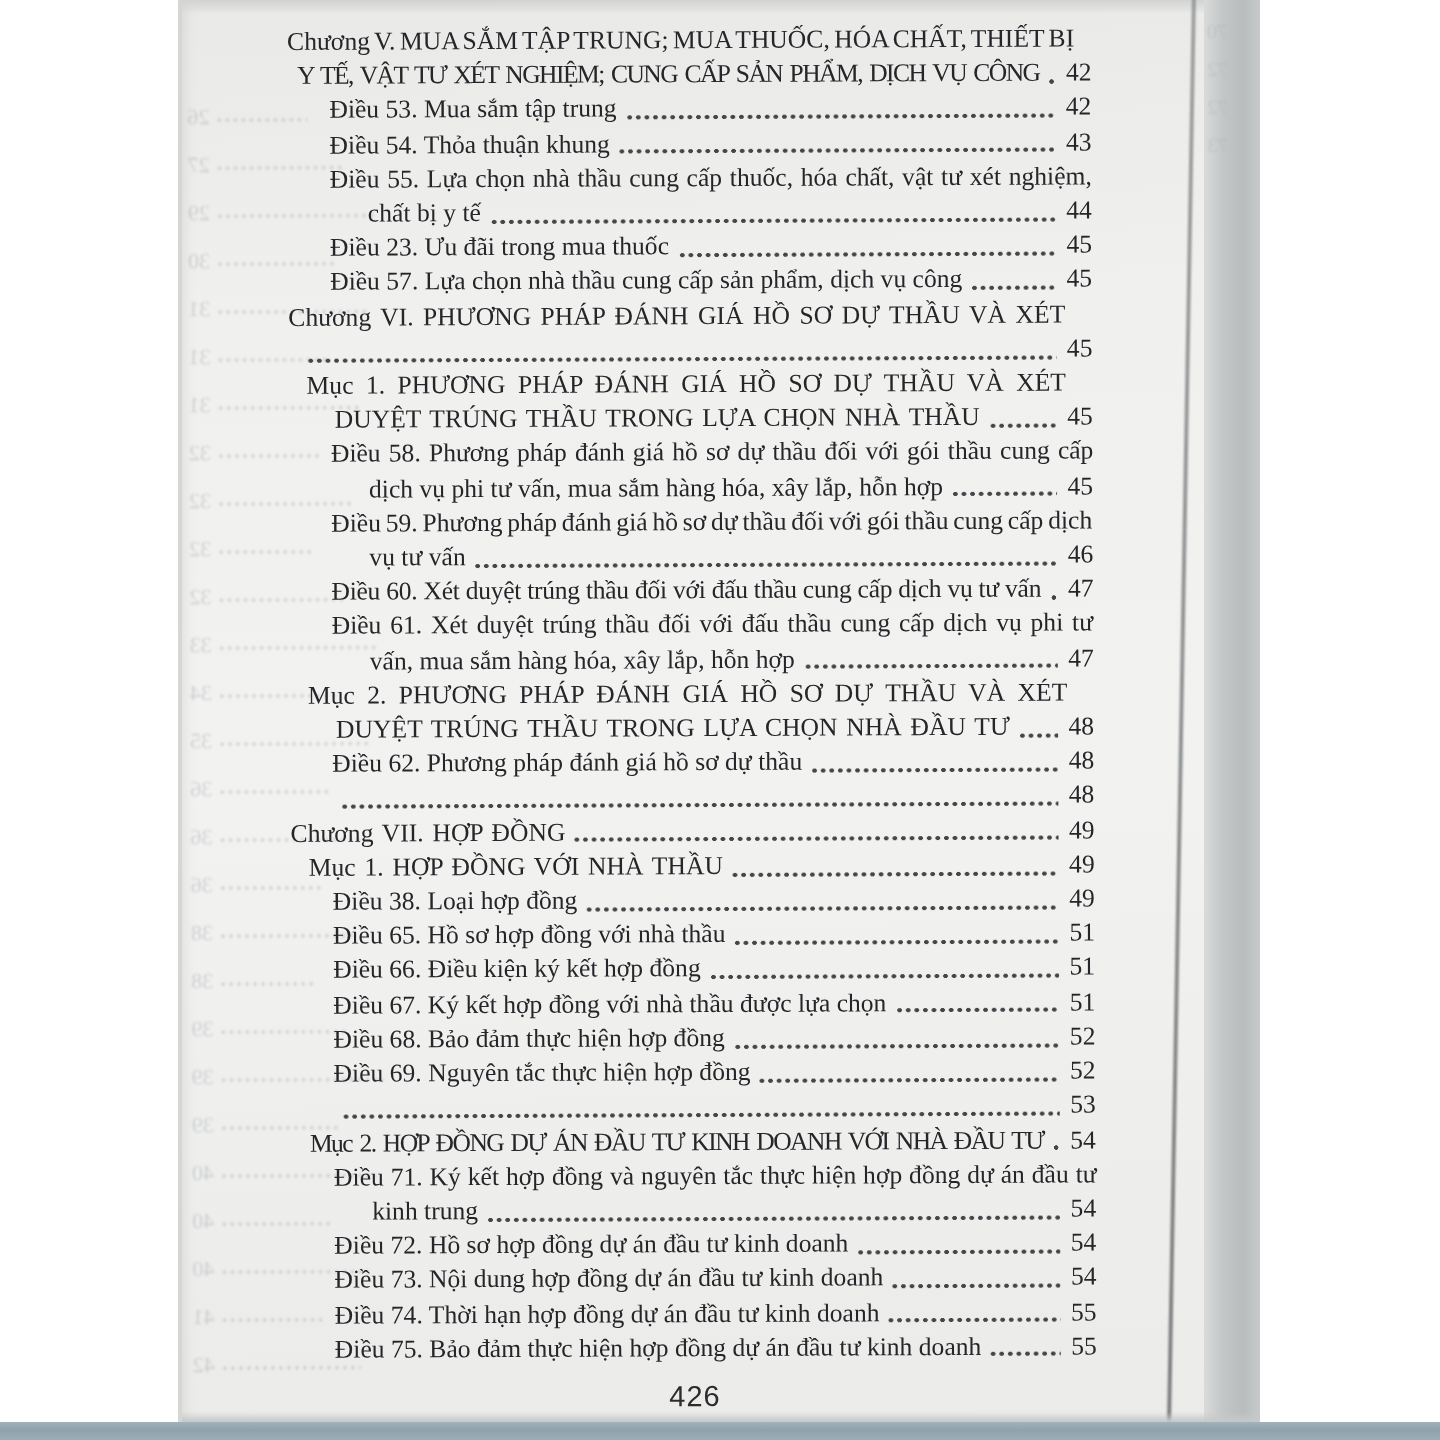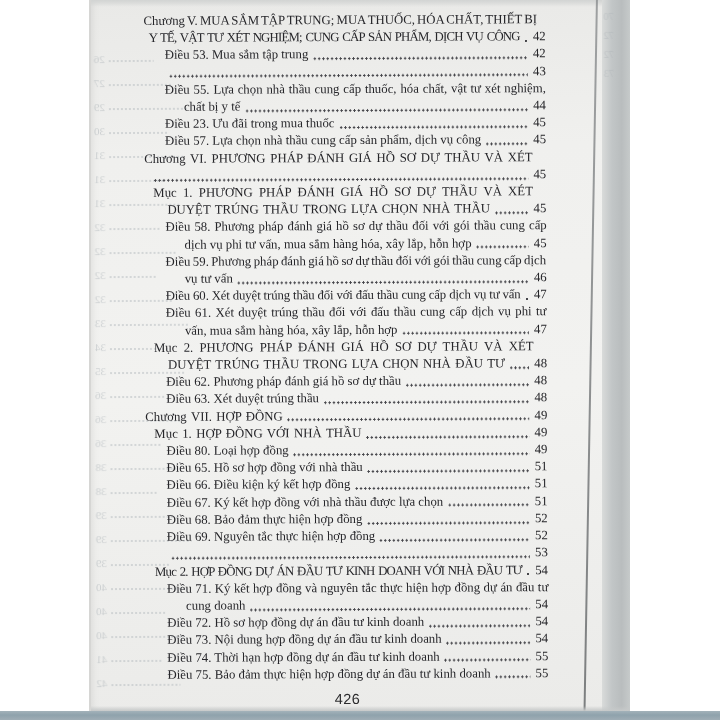--- a/index.html
+++ b/index.html
@@ -110,20 +110,21 @@
         </div>
         <div class="entry dieu">
           <div class="l last ind-d1">
             <span class="t">Điều 53. Mua sắm tập trung</span>
             <span class="dots"></span>
             <span class="pg">42</span>
           </div>
         </div>
         <div class="entry dieu">
           <div class="l last ind-d1">
+            <span class="t">Điều 54. Thỏa thuận khung</span>
             <span class="dots"></span>
             <span class="pg">43</span>
           </div>
         </div>
         <div class="entry dieu">
           <div class="l fit ind-d1"><span class="t" style="word-spacing: 0.642857px;">Điều 55. Lựa chọn nhà thầu cung cấp thuốc, hóa chất, vật tư xét nghiệm,</span></div>
           <div class="l last ind-d2">
             <span class="t">chất bị y tế</span>
             <span class="dots"></span>
             <span class="pg">44</span>
@@ -199,42 +200,41 @@
         </div>
         <div class="entry dieu">
           <div class="l last ind-d1">
             <span class="t">Điều 62. Phương pháp đánh giá hồ sơ dự thầu</span>
             <span class="dots"></span>
             <span class="pg">48</span>
           </div>
         </div>
         <div class="entry dieu">
           <div class="l last ind-d1">
-            <span class="t">Điều 63. Xét duyệt trúng thầu</span>
             <span class="dots"></span>
             <span class="pg">48</span>
           </div>
         </div>
         <div class="entry chuong">
           <div class="l last ind-c1">
             <span class="t">Chương VII. HỢP ĐỒNG</span>
             <span class="dots"></span>
             <span class="pg">49</span>
           </div>
         </div>
         <div class="entry muc">
           <div class="l last ind-m1">
             <span class="t">Mục 1. HỢP ĐỒNG VỚI NHÀ THẦU</span>
             <span class="dots"></span>
             <span class="pg">49</span>
           </div>
         </div>
         <div class="entry dieu">
           <div class="l last ind-d1">
-            <span class="t">Điều 80. Loại hợp đồng</span>
+            <span class="t">Điều 38. Loại hợp đồng</span>
             <span class="dots"></span>
             <span class="pg">49</span>
           </div>
         </div>
         <div class="entry dieu">
           <div class="l last ind-d1">
             <span class="t">Điều 65. Hồ sơ hợp đồng với nhà thầu</span>
             <span class="dots"></span>
             <span class="pg">51</span>
           </div>
@@ -276,21 +276,21 @@
         <div class="entry muc">
           <div class="l last ind-m1">
             <span class="t" style="letter-spacing: -0.777778px;">Mục 2. HỢP ĐỒNG DỰ ÁN ĐẦU TƯ KINH DOANH VỚI NHÀ ĐẦU TƯ</span>
             <span class="dots"></span>
             <span class="pg">54</span>
           </div>
         </div>
         <div class="entry dieu">
           <div class="l fit ind-d1"><span class="t" style="word-spacing: 0.25px;">Điều 71. Ký kết hợp đồng và nguyên tắc thực hiện hợp đồng dự án đầu tư</span></div>
           <div class="l last ind-d2">
-            <span class="t">cung doanh</span>
+            <span class="t">kinh trung</span>
             <span class="dots"></span>
             <span class="pg">54</span>
           </div>
         </div>
         <div class="entry dieu">
           <div class="l last ind-d1">
             <span class="t">Điều 72. Hồ sơ hợp đồng dự án đầu tư kinh doanh</span>
             <span class="dots"></span>
             <span class="pg">54</span>
           </div>

